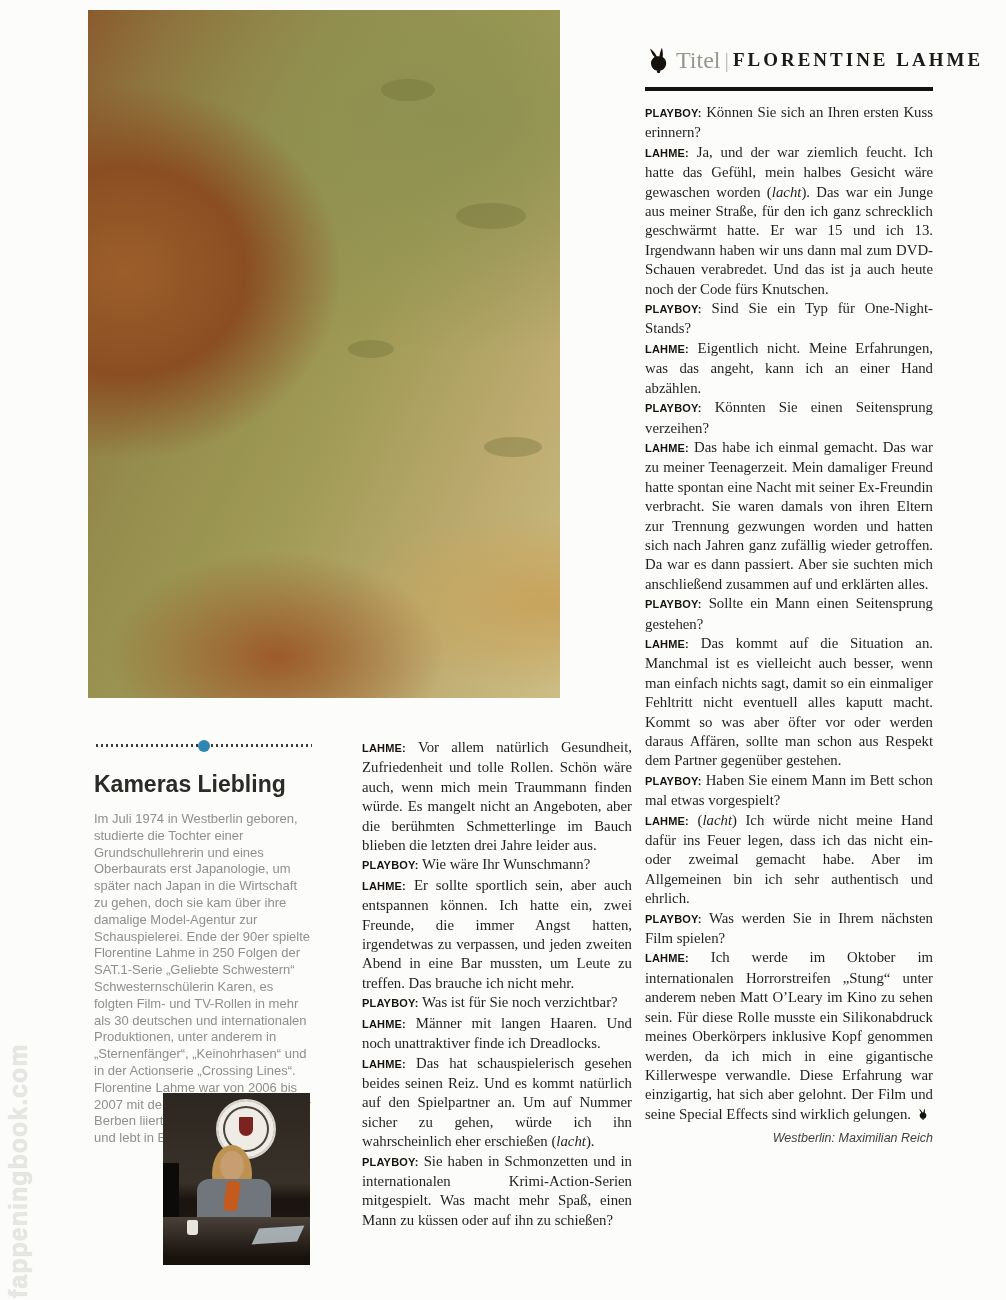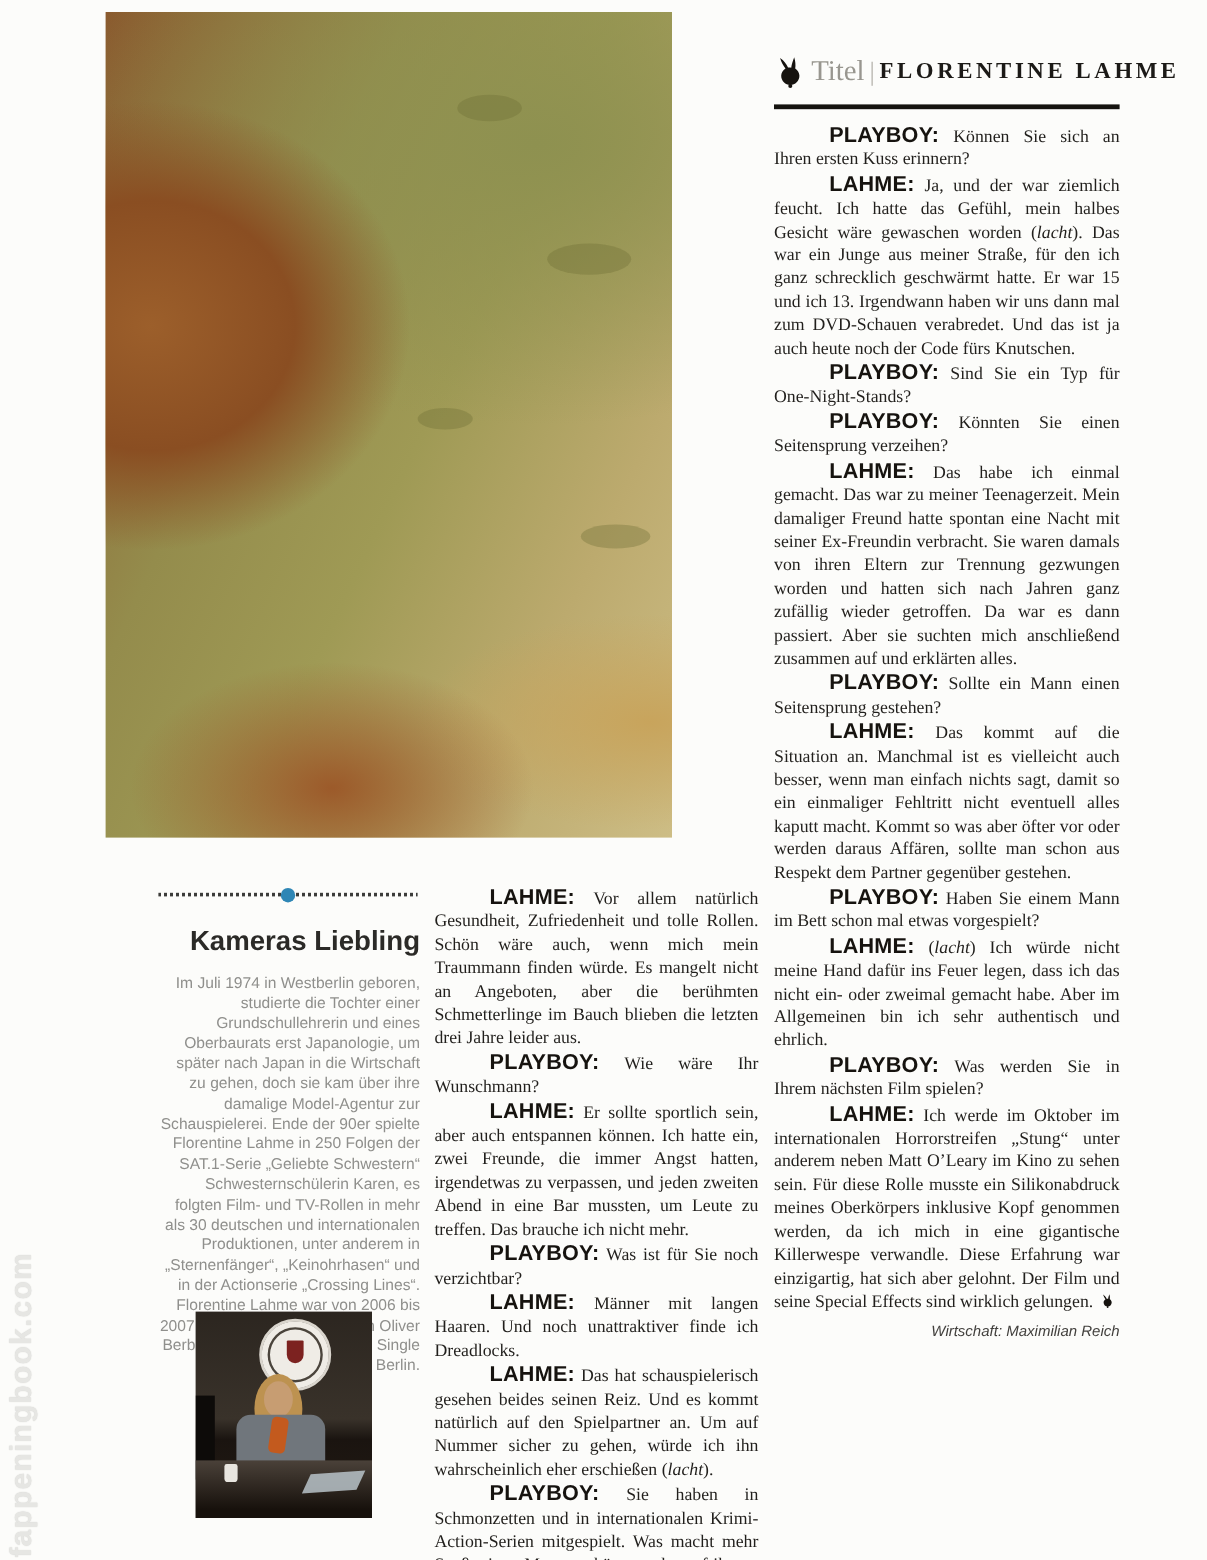--- a/index.html
+++ b/index.html
@@ -31,30 +31,30 @@
   .hdr-div{color:#b8b6b0;font-size:22px;font-weight:400;}
   .headline-name{font-family:"Liberation Serif",serif;font-weight:700;font-size:19px;
     letter-spacing:3px;color:#1c1a17;white-space:nowrap;}
   .header-rule{position:absolute;left:645px;top:87px;width:288px;height:4px;background:#15130f;}
 
   
   .col{position:absolute;text-align:justify;font-size:14.8px;line-height:19.4px;color:#211f1c;}
   .col-right{left:645px;top:103px;width:288px;}
   .col-mid{left:362px;top:738px;width:270px;}
   .qa{margin:0;}
-  .speaker{font-family:"Liberation Sans",sans-serif;font-weight:700;font-size:18px;
-    letter-spacing:.2px;color:#16130f;margin-left:46px;}
+  .speaker{font-family:"Liberation Sans",sans-serif;font-weight:700;font-size:11px;
+    letter-spacing:.2px;color:#16130f;}
   .end-bunny{display:inline-block;width:12px;height:14px;vertical-align:-2px;margin-left:6px;}
   .end-bunny svg{width:100%;height:100%;fill:#16130f;}
   .credit{text-align:right;font-family:"Liberation Sans",sans-serif;font-style:italic;
     font-size:12.5px;color:#413f3c;margin-top:5px;}
 
   
-  .infobox{position:absolute;left:94px;top:744px;width:220px;text-align:right;
-    font-family:"Liberation Sans",sans-serif;margin-left:36px;}
+  .infobox{position:absolute;left:94px;top:744px;width:220px;text-align:left;
+    font-family:"Liberation Sans",sans-serif;}
   .dotted-rule{position:relative;height:3px;margin:0 2px;
     background:repeating-linear-gradient(90deg,#3c3c3a 0 2px,transparent 2px 5px);}
   .dotted-rule .dot{position:absolute;left:50%;top:50%;transform:translate(-50%,-50%);
     width:12px;height:12px;border-radius:50%;background:#2e86b5;}
   .infobox-title{margin:24px 0 13px;font-size:23px;font-weight:700;color:#2b2a27;}
   .infobox-body{font-size:13px;line-height:16.8px;color:#8f8f8c;}
 
   
   .side-photo{position:absolute;left:163px;top:1093px;width:147px;height:172px;overflow:hidden;
     background:linear-gradient(180deg,#2c2620 0%,#39322a 52%,#1a1410 62%,#241c14 100%);}
@@ -103,32 +103,33 @@
     <span class="section-label">Titel</span>
     <span class="hdr-div">|</span>
     <span class="headline-name">FLORENTINE LAHME</span>
   </div>
   <div class="header-rule"></div>
 
   <div class="col col-right">
     <p class="qa"><span class="speaker">PLAYBOY:</span> <span class="qa-text">Können Sie sich an Ihren ersten Kuss erinnern?</span></p>
     <p class="qa"><span class="speaker">LAHME:</span> <span class="qa-text">Ja, und der war ziemlich feucht. Ich hatte das Gefühl, mein halbes Gesicht wäre gewaschen worden (<i>lacht</i>). Das war ein Junge aus meiner Straße, für den ich ganz schrecklich geschwärmt hatte. Er war 15 und ich 13. Irgendwann haben wir uns dann mal zum DVD-Schauen verabredet. Und das ist ja auch heute noch der Code fürs Knutschen.</span></p>
     <p class="qa"><span class="speaker">PLAYBOY:</span> <span class="qa-text">Sind Sie ein Typ für One-Night-Stands?</span></p>
+    <p class="qa"><span class="speaker">LAHME:</span> <span class="qa-text">Eigentlich nicht. Meine Erfahrungen, was das angeht, kann ich an einer Hand abzählen.</span></p>
     <p class="qa"><span class="speaker">PLAYBOY:</span> <span class="qa-text">Könnten Sie einen Seitensprung verzeihen?</span></p>
     <p class="qa"><span class="speaker">LAHME:</span> <span class="qa-text">Das habe ich einmal gemacht. Das war zu meiner Teenagerzeit. Mein damaliger Freund hatte spontan eine Nacht mit seiner Ex-Freundin verbracht. Sie waren damals von ihren Eltern zur Trennung gezwungen worden und hatten sich nach Jahren ganz zufällig wieder getroffen. Da war es dann passiert. Aber sie suchten mich anschließend zusammen auf und erklärten alles.</span></p>
     <p class="qa"><span class="speaker">PLAYBOY:</span> <span class="qa-text">Sollte ein Mann einen Seitensprung gestehen?</span></p>
     <p class="qa"><span class="speaker">LAHME:</span> <span class="qa-text">Das kommt auf die Situation an. Manchmal ist es vielleicht auch besser, wenn man einfach nichts sagt, damit so ein einmaliger Fehltritt nicht eventuell alles kaputt macht. Kommt so was aber öfter vor oder werden daraus Affären, sollte man schon aus Respekt dem Partner gegenüber gestehen.</span></p>
     <p class="qa"><span class="speaker">PLAYBOY:</span> <span class="qa-text">Haben Sie einem Mann im Bett schon mal etwas vorgespielt?</span></p>
     <p class="qa"><span class="speaker">LAHME:</span> <span class="qa-text">(<i>lacht</i>) Ich würde nicht meine Hand dafür ins Feuer legen, dass ich das nicht ein- oder zweimal gemacht habe. Aber im Allgemeinen bin ich sehr authentisch und ehrlich.</span></p>
     <p class="qa"><span class="speaker">PLAYBOY:</span> <span class="qa-text">Was werden Sie in Ihrem nächsten Film spielen?</span></p>
     <p class="qa"><span class="speaker">LAHME:</span> <span class="qa-text">Ich werde im Oktober im internationalen Horrorstreifen „Stung“ unter anderem neben Matt O’Leary im Kino zu sehen sein. Für diese Rolle musste ein Silikonabdruck meines Oberkörpers inklusive Kopf genommen werden, da ich mich in eine gigantische Killerwespe verwandle. Diese Erfahrung war einzigartig, hat sich aber gelohnt. Der Film und seine Special Effects sind wirklich gelungen.</span><span class="end-bunny"><svg viewBox="0 0 64 64" aria-hidden="true">
             <path d="M40 3c-3 7-5.2 14.5-6 20.5-2-.5-4.2-.6-6.3-.2C25 16.5 19.5 9.5 12 4.5c2.2 8.5 6.5 15.5 10.7 20.5-5.2 3.2-8.5 8.6-8.5 14.6 0 10.2 8.2 18.2 18 18.2s18-8 18-18.2c0-6-3.2-11.3-8.3-14.5 1.2-7 .3-14.6-1.9-21.9z"></path>
             <circle cx="32.2" cy="59.5" r="4"></circle>
           </svg></span></p>
-    <div class="credit">Wirtschaft: Maximilian Reich</div>
+    <div class="credit">Westberlin: Maximilian Reich</div>
   </div>
 
   <div class="col col-mid">
     <p class="qa"><span class="speaker">LAHME:</span> <span class="qa-text">Vor allem natürlich Gesundheit, Zufriedenheit und tolle Rollen. Schön wäre auch, wenn mich mein Traummann finden würde. Es mangelt nicht an Angeboten, aber die berühmten Schmetterlinge im Bauch blieben die letzten drei Jahre leider aus.</span></p>
     <p class="qa"><span class="speaker">PLAYBOY:</span> <span class="qa-text">Wie wäre Ihr Wunschmann?</span></p>
     <p class="qa"><span class="speaker">LAHME:</span> <span class="qa-text">Er sollte sportlich sein, aber auch entspannen können. Ich hatte ein, zwei Freunde, die immer Angst hatten, irgendetwas zu verpassen, und jeden zweiten Abend in eine Bar mussten, um Leute zu treffen. Das brauche ich nicht mehr.</span></p>
     <p class="qa"><span class="speaker">PLAYBOY:</span> <span class="qa-text">Was ist für Sie noch verzichtbar?</span></p>
     <p class="qa"><span class="speaker">LAHME:</span> <span class="qa-text">Männer mit langen Haaren. Und noch unattraktiver finde ich Dreadlocks.</span></p>
     <p class="qa"><span class="speaker">LAHME:</span> <span class="qa-text">Das hat schauspielerisch gesehen beides seinen Reiz. Und es kommt natürlich auf den Spielpartner an. Um auf Nummer sicher zu gehen, würde ich ihn wahrscheinlich eher erschießen (<i>lacht</i>).</span></p>
     <p class="qa"><span class="speaker">PLAYBOY:</span> <span class="qa-text">Sie haben in Schmonzetten und in internationalen Krimi-Action-Serien mitgespielt. Was macht mehr Spaß, einen Mann zu küssen oder auf ihn zu schießen?</span></p>

